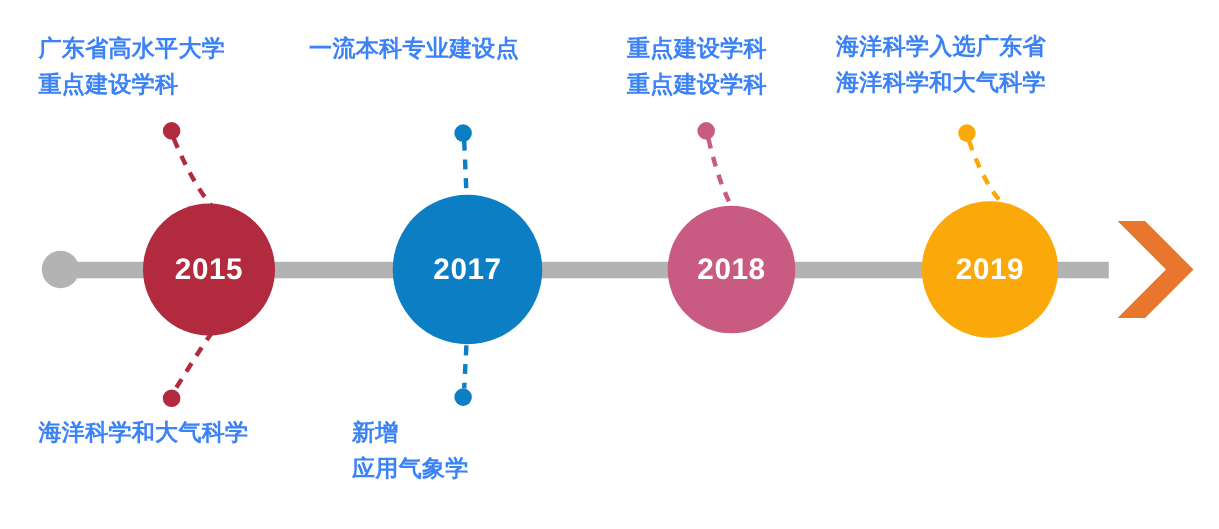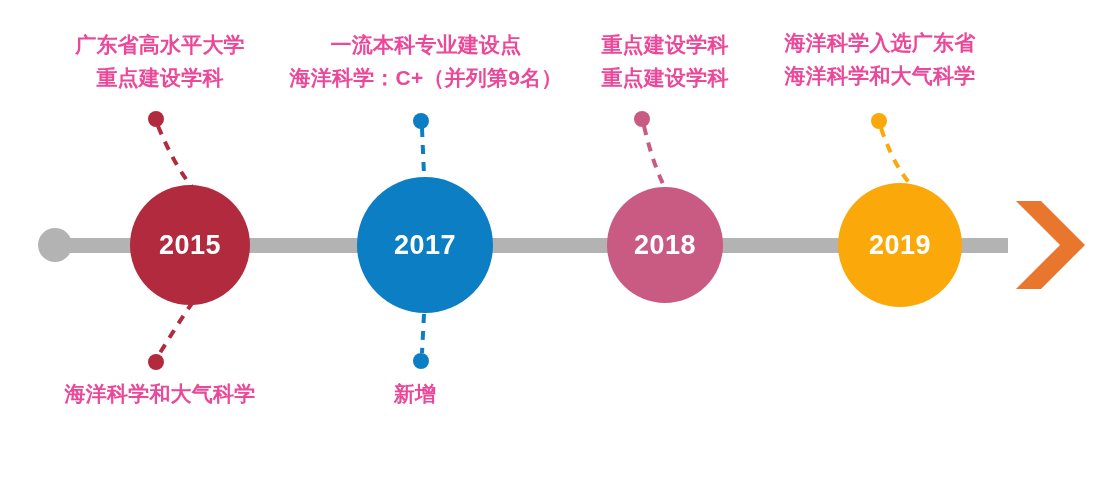--- a/index.html
+++ b/index.html
@@ -20,25 +20,24 @@
   }
   #timeline-svg {
     position: absolute;
     left: 0;
     top: 0;
     width: 1108px;
     height: 481px;
   }
   .label-block {
     position: absolute;
-    text-align: center;
     font-size: 21px;
     font-weight: bold;
     line-height: 1.55;
-    color: #ec4899;
+    color: #3b82f6;
     letter-spacing: 0.2px;
     white-space: nowrap;
   }
   .label-line {
     display: block;
   }
   .year-text {
     font-size: 27px;
     font-weight: bold;
     fill: #ffffff;
@@ -90,34 +89,34 @@
 
   </svg>
 
   <div class="label-block" style="left: 35px; top: 29px; width: 250px;">
     <span class="label-line">广东省高水平大学</span>
     <span class="label-line">重点建设学科</span>
   </div>
 
   <div class="label-block" style="left: 281px; top: 29px; width: 290px;">
     <span class="label-line">一流本科专业建设点</span>
-    <span class="label-line">海洋科学：C+（并列第9名）</span>
   </div>
 
   <div class="label-block" style="left: 570px; top: 29px; width: 190px;">
     <span class="label-line">重点建设学科</span>
     <span class="label-line">重点建设学科</span>
   </div>
 
   <div class="label-block" style="left: 760px; top: 29px; width: 240px; font-family: Liberation Mono, monospace;">
     <span class="label-line">海洋科学入选广东省</span>
     <span class="label-line">海洋科学和大气科学</span>
   </div>
 
   <div class="label-block" style="left: 35px; top: 378px; width: 250px;">
     <span class="label-line">海洋科学和大气科学</span>
   </div>
 
   <div class="label-block" style="left: 320px; top: 378px; width: 190px;">
     <span class="label-line">新增</span>
+    <span class="label-line">应用气象学</span>
   </div>
 
 </div>
 
 </body></html>

